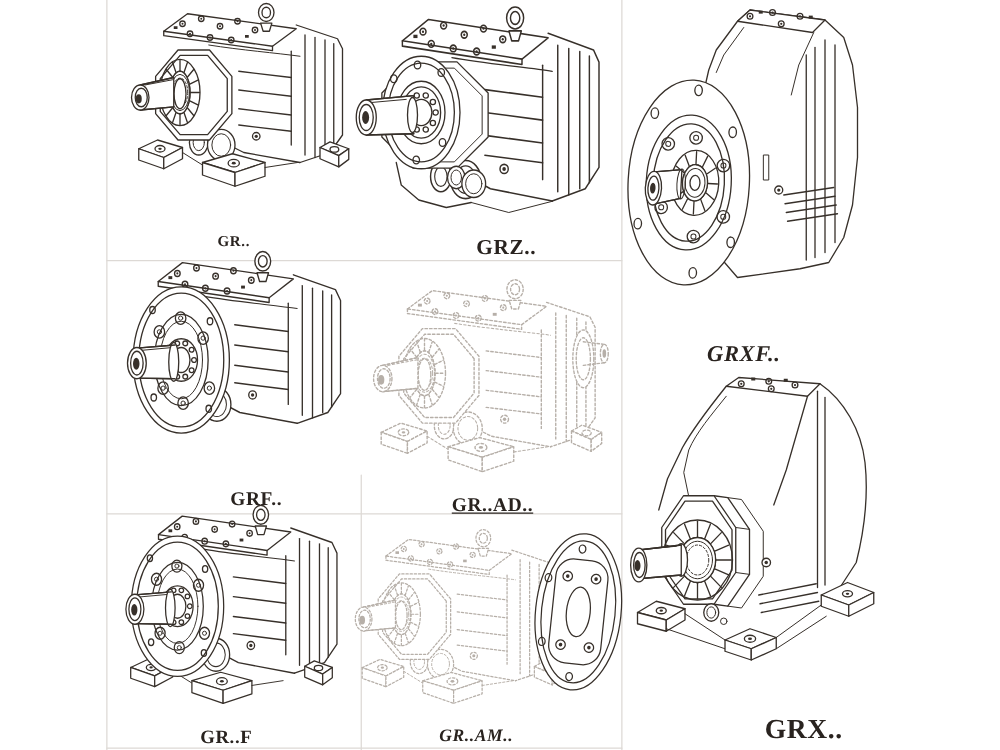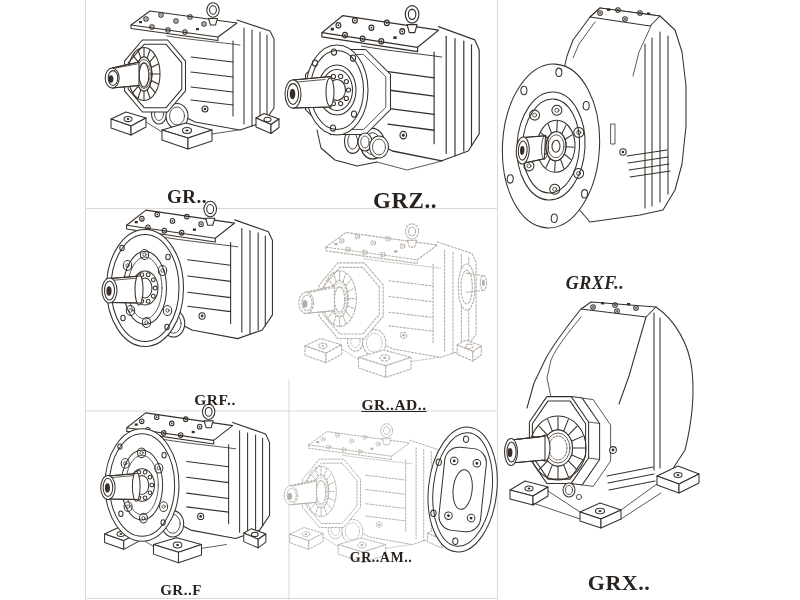--- a/index.html
+++ b/index.html
@@ -512,21 +512,21 @@
     <circle class="wf" cx="56" cy="2" r="3.4"></circle>
     <circle class="df" cx="56" cy="2" r="1.4"></circle>
     <g>
       <ellipse class="wf" cx="12" cy="42" rx="6" ry="7"></ellipse>
       <ellipse class="thin" cx="12" cy="42" rx="3.5" ry="4.5"></ellipse>
     </g>
     <circle class="thin" cx="22" cy="49" r="2.6"></circle>
   </g>
 </svg>
 
-<div class="lbl" style="left:187px;top:186px;font-size:19px;">GR..</div>
-<div class="lbl" style="left:405px;top:188px;font-size:23px;">GRZ..</div>
+<div class="lbl" style="left:187px;top:186px;font-size:12px;">GR..</div>
+<div class="lbl" style="left:405px;top:188px;font-size:17px;">GRZ..</div>
 <div class="lbl" style="left:595px;top:273px;font-size:18px;font-style:italic;">GRXF..</div>
-<div class="lbl" style="left:215px;top:391px;font-size:15.5px;">GRF..</div>
+<div class="lbl" style="left:205px;top:391px;font-size:15.5px;">GRF..</div>
 <div class="lbl" style="left:394px;top:396px;font-size:15.5px;text-decoration:underline;">GR..AD..</div>
 <div class="lbl" style="left:181px;top:582px;font-size:15px;">GR..F</div>
-<div class="lbl" style="left:381px;top:550px;font-size:14px;">GR..AM..</div>
-<div class="lbl" style="left:619px;top:570px;font-size:22px;">GRX..</div>
+<div class="lbl" style="left:381px;top:582px;font-size:14px;font-style:italic;">GR..AM..</div>
+<div class="lbl" style="left:643px;top:570px;font-size:22px;">GRX..</div>
 </div>
 
 </body></html>

